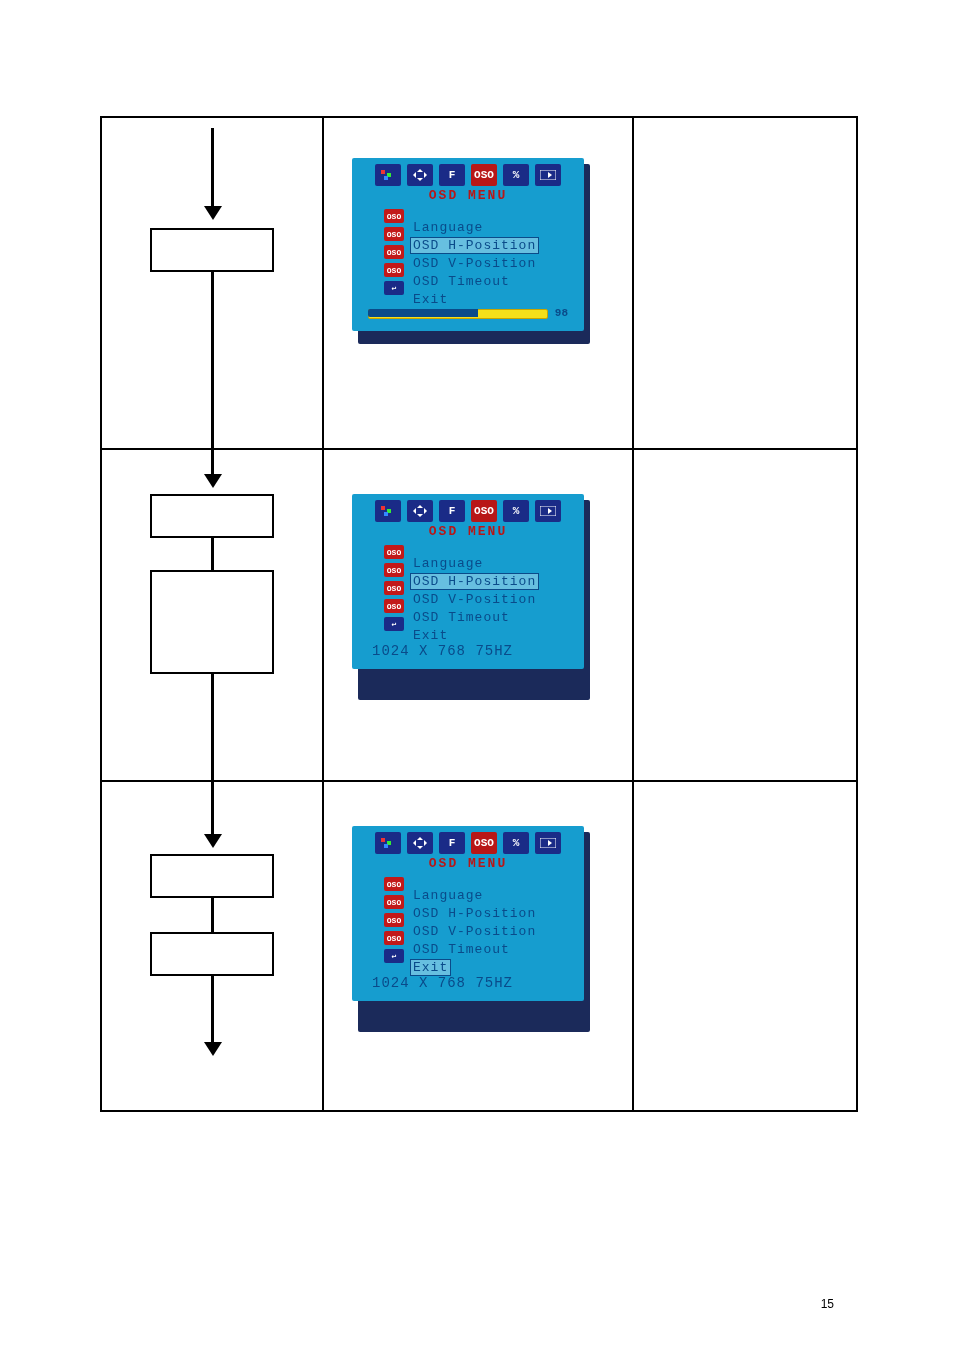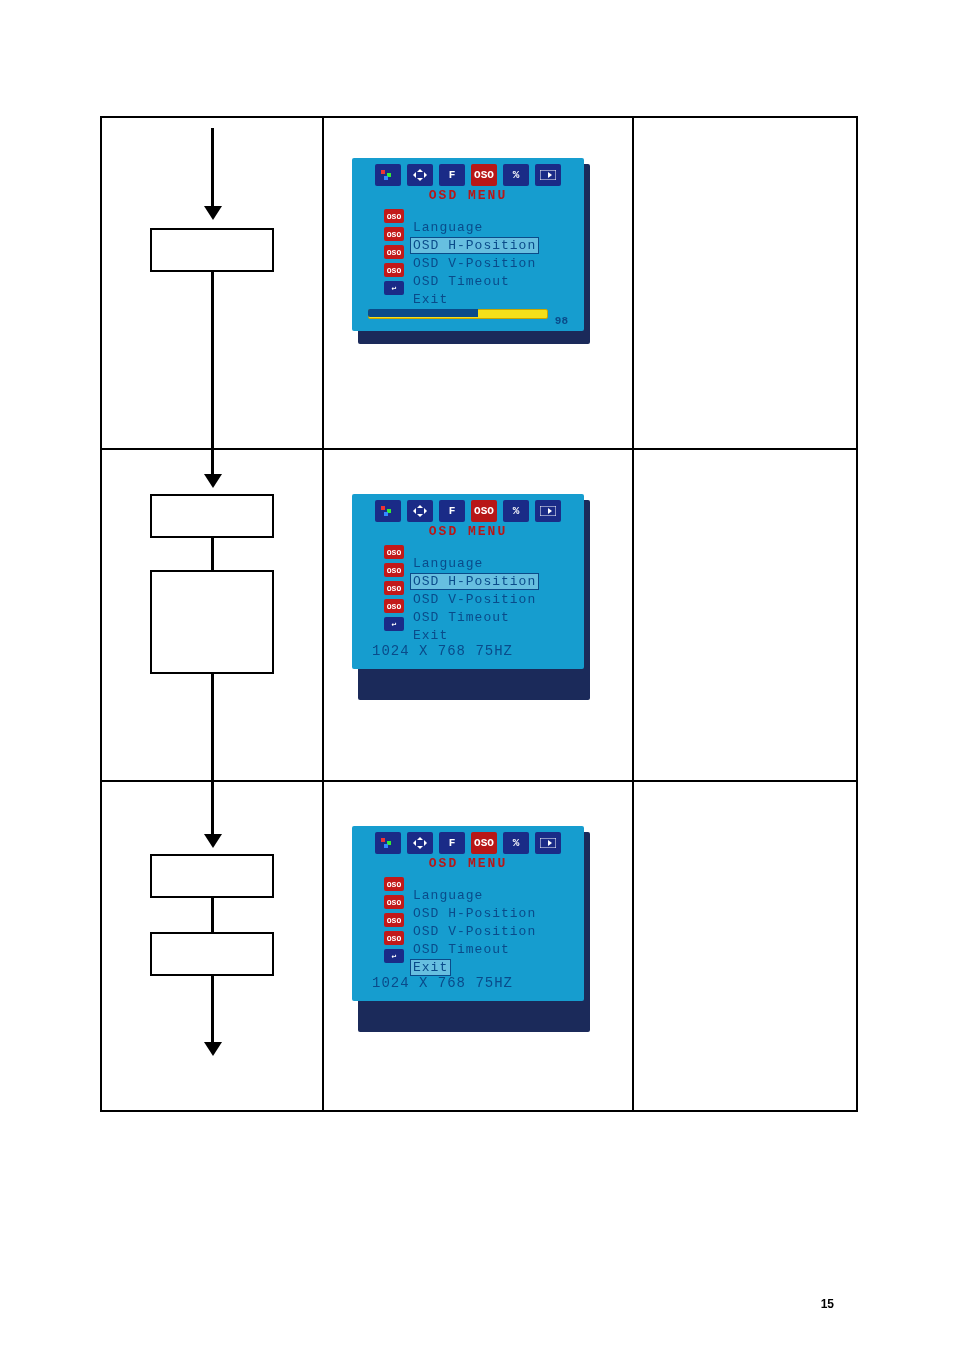--- a/index.html
+++ b/index.html
@@ -29,24 +29,24 @@
   .items{margin-left:26px;}
   .item{display:flex;align-items:center;height:18px;}
   .item .badge{width:20px;height:14px;border-radius:2px;margin-right:6px;display:flex;align-items:center;justify-content:center;font-size:8px;font-weight:bold;}
   .badge.red{background:#c21919;color:#fff;}
   .badge.exit{background:#1a2b87;color:#fff;}
   .item .txt{font-size:13px;color:#0a4b8a;letter-spacing:1px;border:1px solid transparent;padding:0 2px;margin-top:22px;}
   .item.selected .txt{border:1px solid #0a4b8a;background:rgba(255,255,255,0.35);}
   .slider{margin:8px 10px 0 10px;position:relative;height:16px;}
   .slider .track{position:absolute;left:0;right:20px;top:4px;height:8px;background:#f4e01a;border:1px solid #c8a500;border-radius:2px;}
   .slider .fill{position:absolute;left:0;top:4px;height:8px;background:#0a4b8a;border-radius:2px 0 0 2px;}
-  .slider .val{position:absolute;right:0;top:10px;font-size:11px;color:#0a4b8a;font-weight:bold;}
+  .slider .val{position:absolute;right:0;top:2px;font-size:11px;color:#0a4b8a;font-weight:bold;}
   .footer-text{margin:10px 0 0 14px;font-size:14px;color:#0a4b8a;letter-spacing:1px;font-weight:normal;}
 
-  .page-num{position:absolute;bottom:40px;right:120px;font-size:12px;color:#000;font-weight:bold;}
+  .page-num{position:absolute;bottom:40px;right:120px;font-size:12px;color:#000;}
 
   .ic svg{display:block;}
 </style>
 </head>
 <body>
 
 <div class="page">
   <div class="sheet">
 
     <div class="row">

